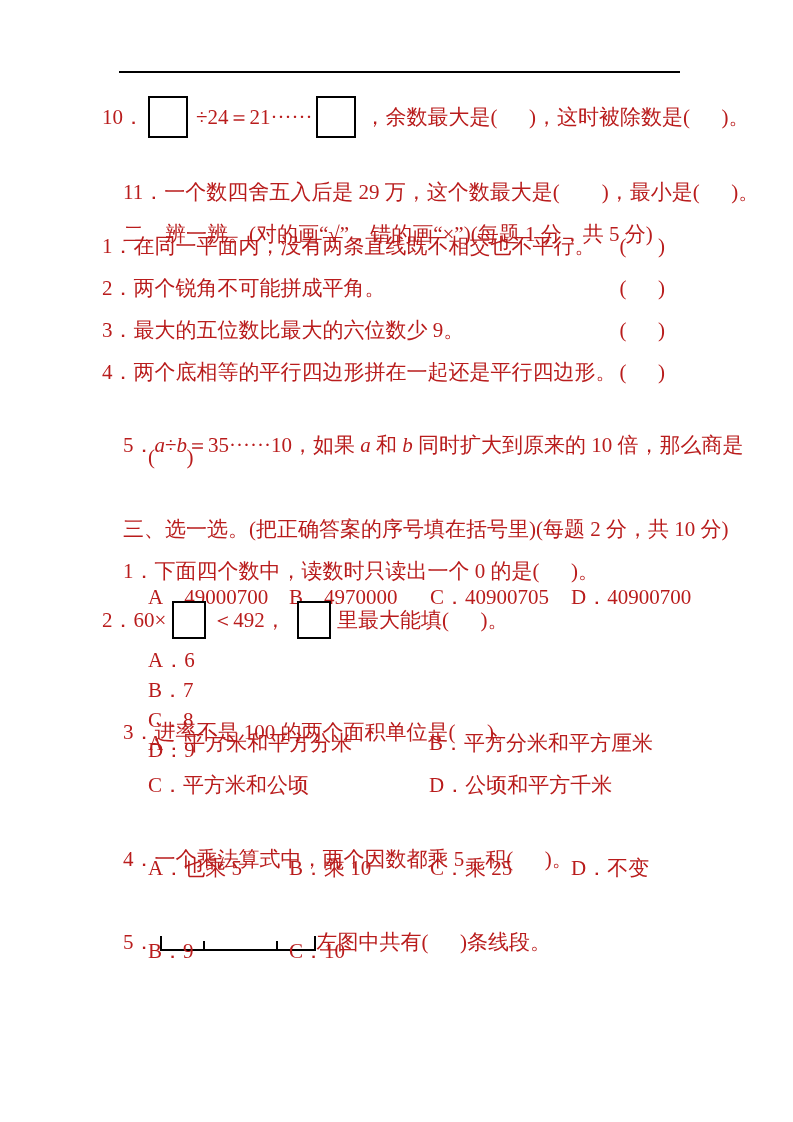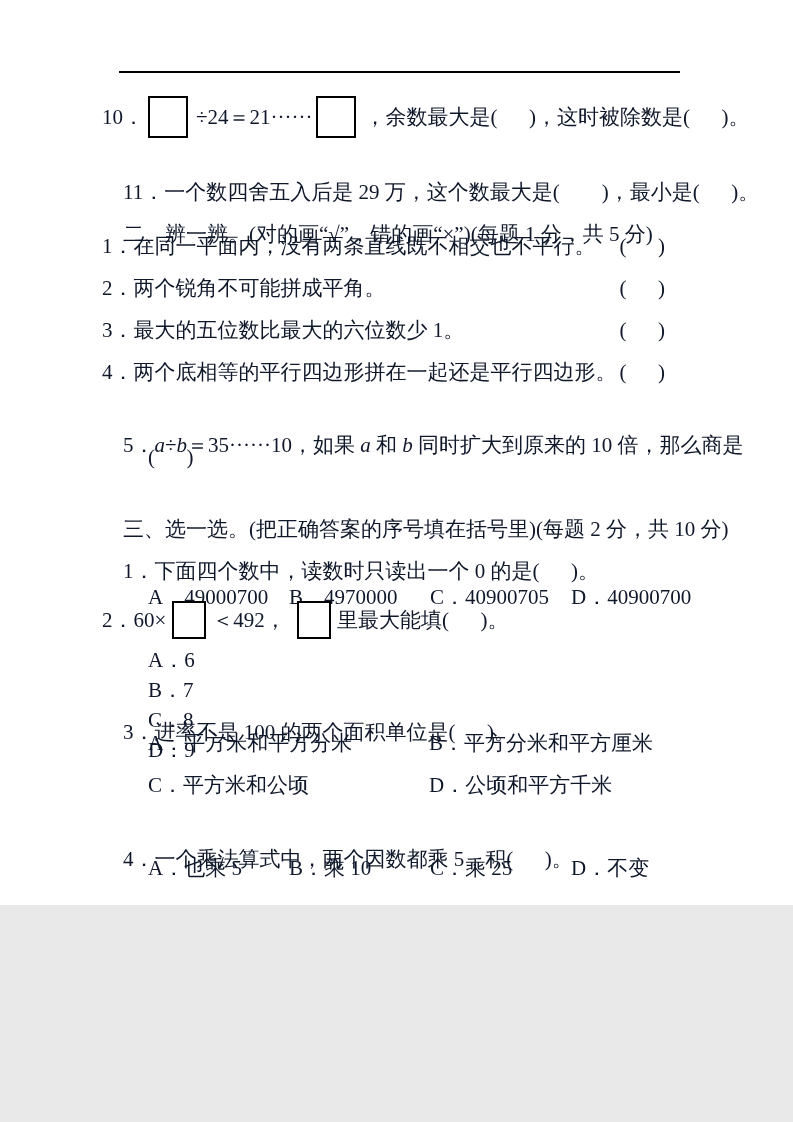--- a/index.html
+++ b/index.html
@@ -1,22 +1,22 @@
 <!DOCTYPE html>
 <html><head>
 <meta charset="utf-8">
 <style>
   html,body{margin:0;padding:0;background:#e9e9e9;}
   .page{
     position:relative;
-    width:793px;height:905px;
+    width:793px;height:1122px;
     margin:0 auto;
     background:#ffffff;
     font-family:"Liberation Serif","DejaVu Serif",serif;
-    font-size:21px;color:#0f172a;
+    font-size:21px;color:#b91c1c;
     overflow:hidden;
   }
   .rule{
     position:absolute;top:71px;left:119px;width:561px;height:0;
     border-top:2px solid #000;
   }
   .row{
     position:absolute;left:102px;width:588px;
     line-height:30px;white-space:pre;
   }
@@ -63,21 +63,21 @@
 
   <div class="row tf" style="top:231px;">
     <span data-bind="section2.items.0.text">1．在同一平面内，没有两条直线既不相交也不平行。</span>
     <span data-bind="section2.blank">(      )</span>
   </div>
   <div class="row tf" style="top:273px;">
     <span data-bind="section2.items.1.text">2．两个锐角不可能拼成平角。</span>
     <span data-bind="section2.blank">(      )</span>
   </div>
   <div class="row tf" style="top:315px;">
-    <span data-bind="section2.items.2.text">3．最大的五位数比最大的六位数少 1。</span>
+    <span data-bind="section2.items.2.text">3．最大的五位数比最大的六位数少 9。</span>
     <span data-bind="section2.blank">(      )</span>
   </div>
   <div class="row tf" style="top:357px;">
     <span data-bind="section2.items.3.text">4．两个底相等的平行四边形拼在一起还是平行四边形。</span>
     <span data-bind="section2.blank">(      )</span>
   </div>
 
   <div class="row" style="top:400px;">
     <span data-bind="section2.item5.parts.0">5．</span><span class="it" data-bind="section2.item5.parts.1">a</span><span data-bind="section2.item5.parts.2">÷</span><span class="it" data-bind="section2.item5.parts.3">b</span><span data-bind="section2.item5.parts.4">＝35······10，如果 </span><span class="it" data-bind="section2.item5.parts.5">a</span><span data-bind="section2.item5.parts.6"> 和 </span><span class="it" data-bind="section2.item5.parts.7">b</span><span data-bind="section2.item5.parts.8"> 同时扩大到原来的 10 倍，那么商是</span>
   </div>

